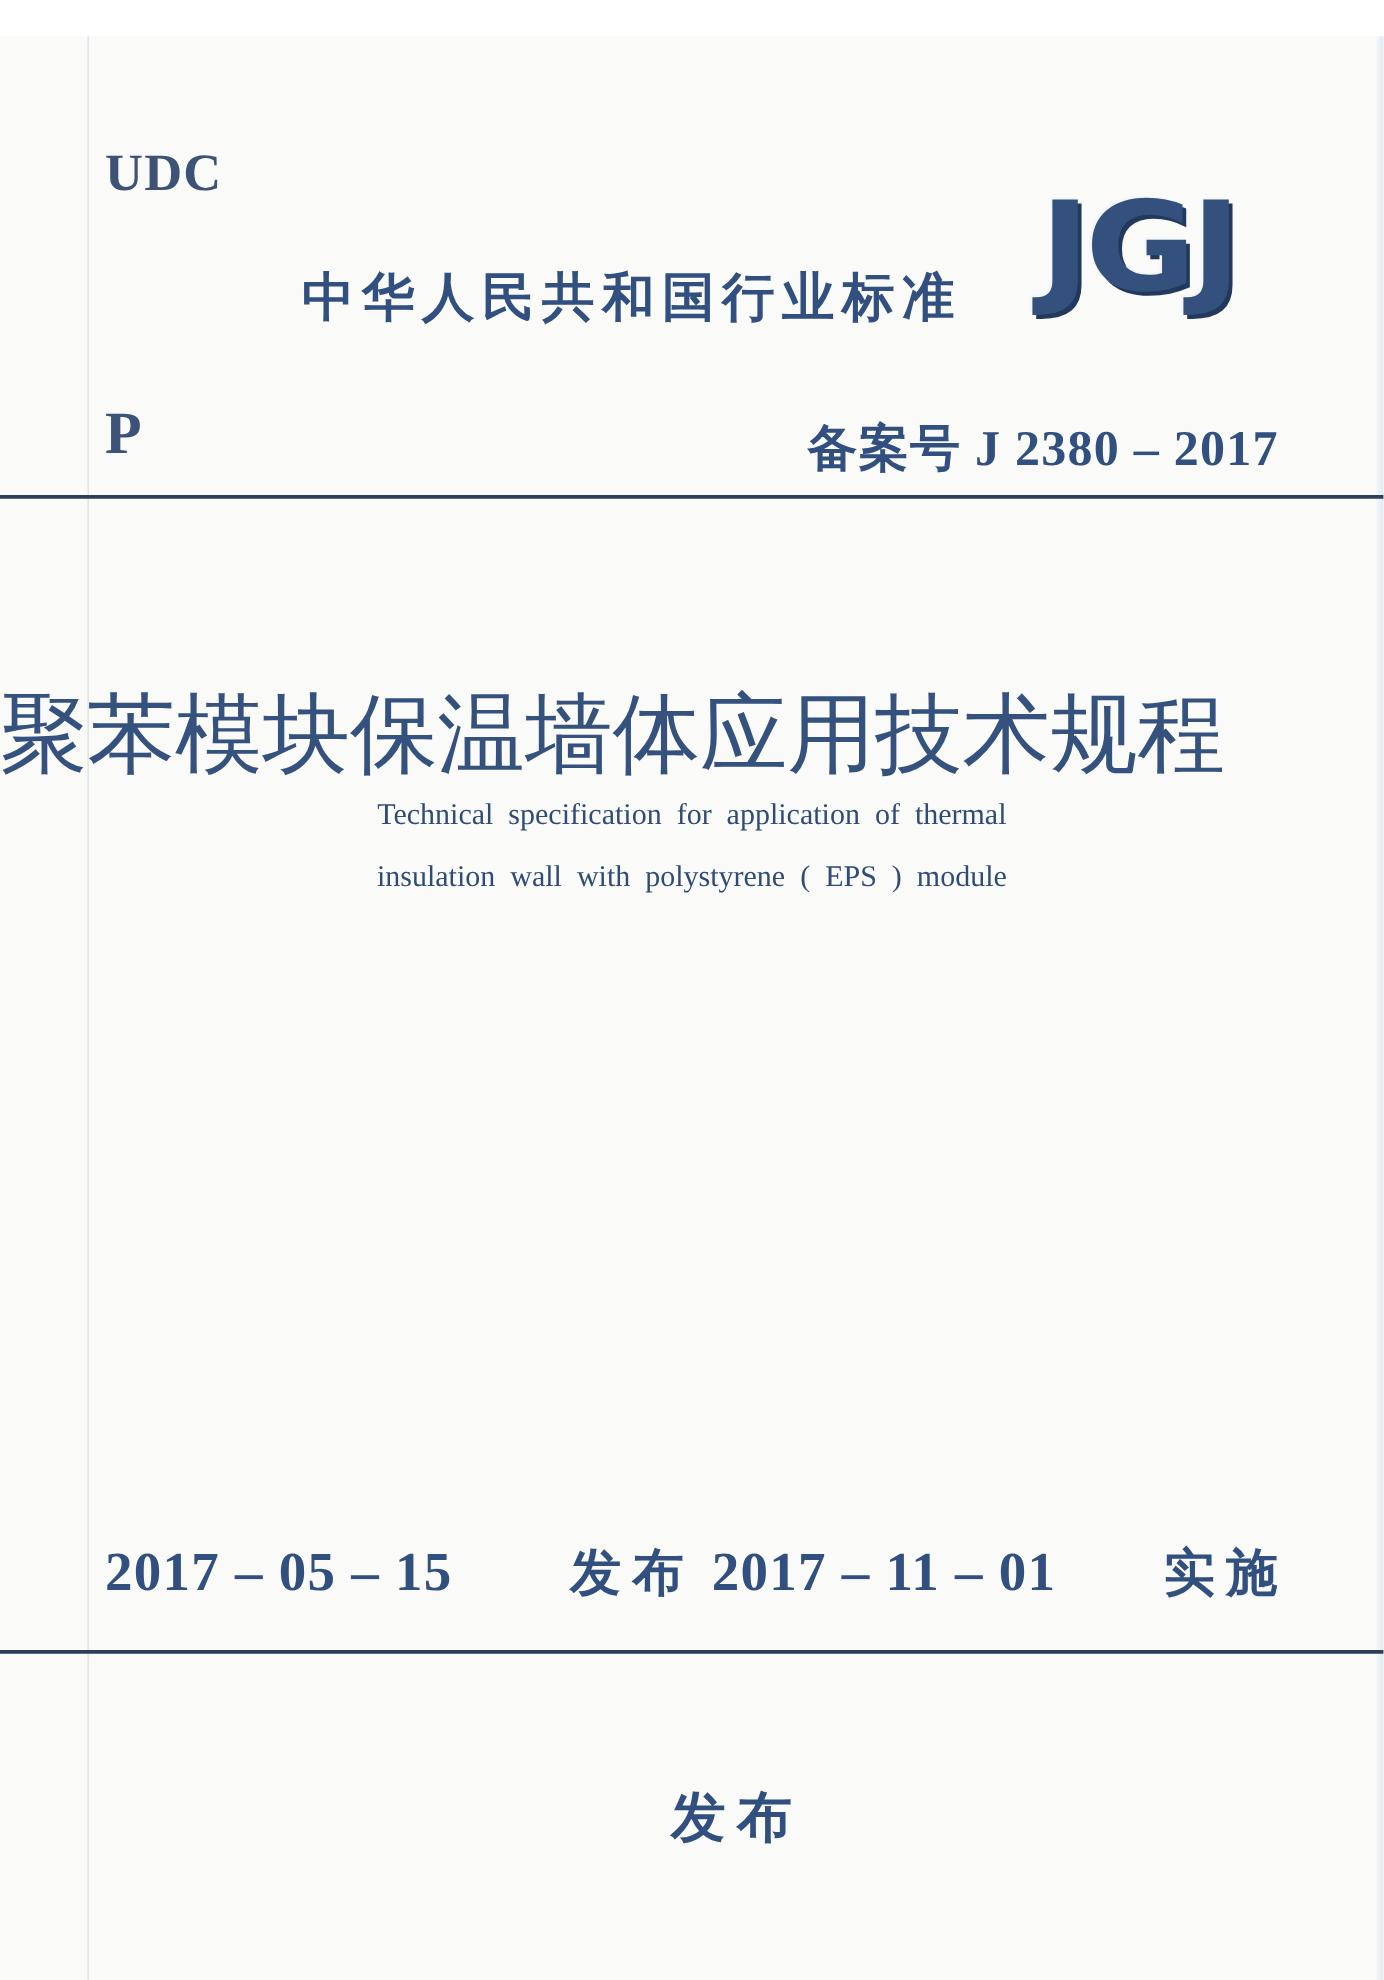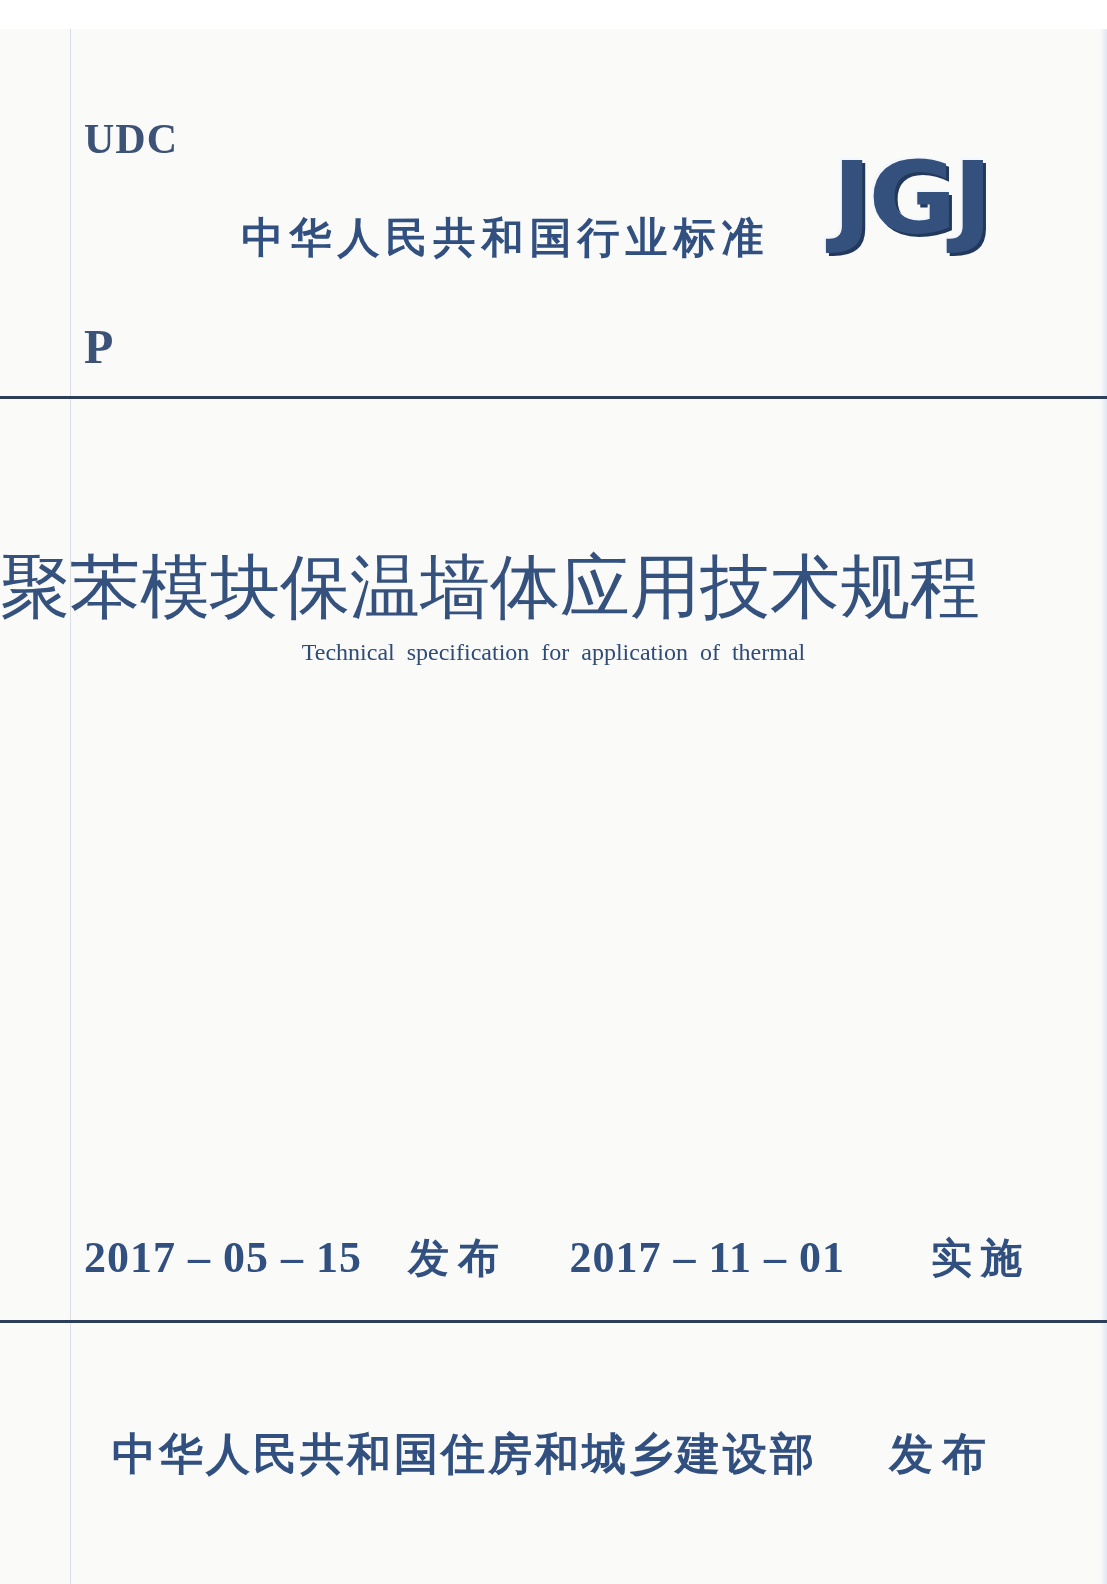--- a/index.html
+++ b/index.html
@@ -137,21 +137,21 @@
     width: 100%;
     height: 56px;
   }
   .date-group {
     position: absolute;
     top: 0;
     white-space: nowrap;
     display: flex;
     align-items: baseline;
   }
-  .date-group.left  { left: 84px; }
+  .date-group.left  { left: 84px; gap: 48px; }
   .date-group.right { right: 76px; gap: 40px; }
   .date-value {
     font-family: "Liberation Serif", serif;
     font-weight: bold;
     font-size: 44px;
     letter-spacing: 1px;
     color: #31507f;
   }
   .date-label {
     font-family: "Liberation Sans", sans-serif;
@@ -195,41 +195,42 @@
   <div class="edge-tint-right"></div>
   <div class="edge-tint-bottom"></div>
 
   <div class="udc">UDC</div>
 
   <div class="std-type">中华人民共和国行业标准</div>
 
   <div class="jgj-logo">JGJ</div>
 
 
+  <div class="record-num">备案号 J 2380 – 2017</div>
 
   <div class="class-code">P</div>
 
   <div class="rule rule-top"></div>
 
   <h1 class="title-cn">聚苯模块保温墙体应用技术规程</h1>
 
   <div class="title-en line1">Technical specification for application of thermal</div>
 
+  <div class="title-en line2">insulation wall with polystyrene ( EPS ) module</div>
 
   <div class="dates-row">
     <div class="date-group left">
       <span class="date-value">2017 – 05 – 15</span>
       <span class="date-label">发布</span>
     </div>
     <div class="date-group right">
       <span class="date-value">2017 – 11 – 01</span>
       <span class="date-label">实施</span>
     </div>
   </div>
 
   <div class="rule rule-bottom"></div>
 
   <div class="publisher-row">
-    <span class="publisher-name">中华人民共和国住房和城乡建设部</span>
     <span class="publisher-action">发布</span>
   </div>
 
 </div>
 
 </body></html>

